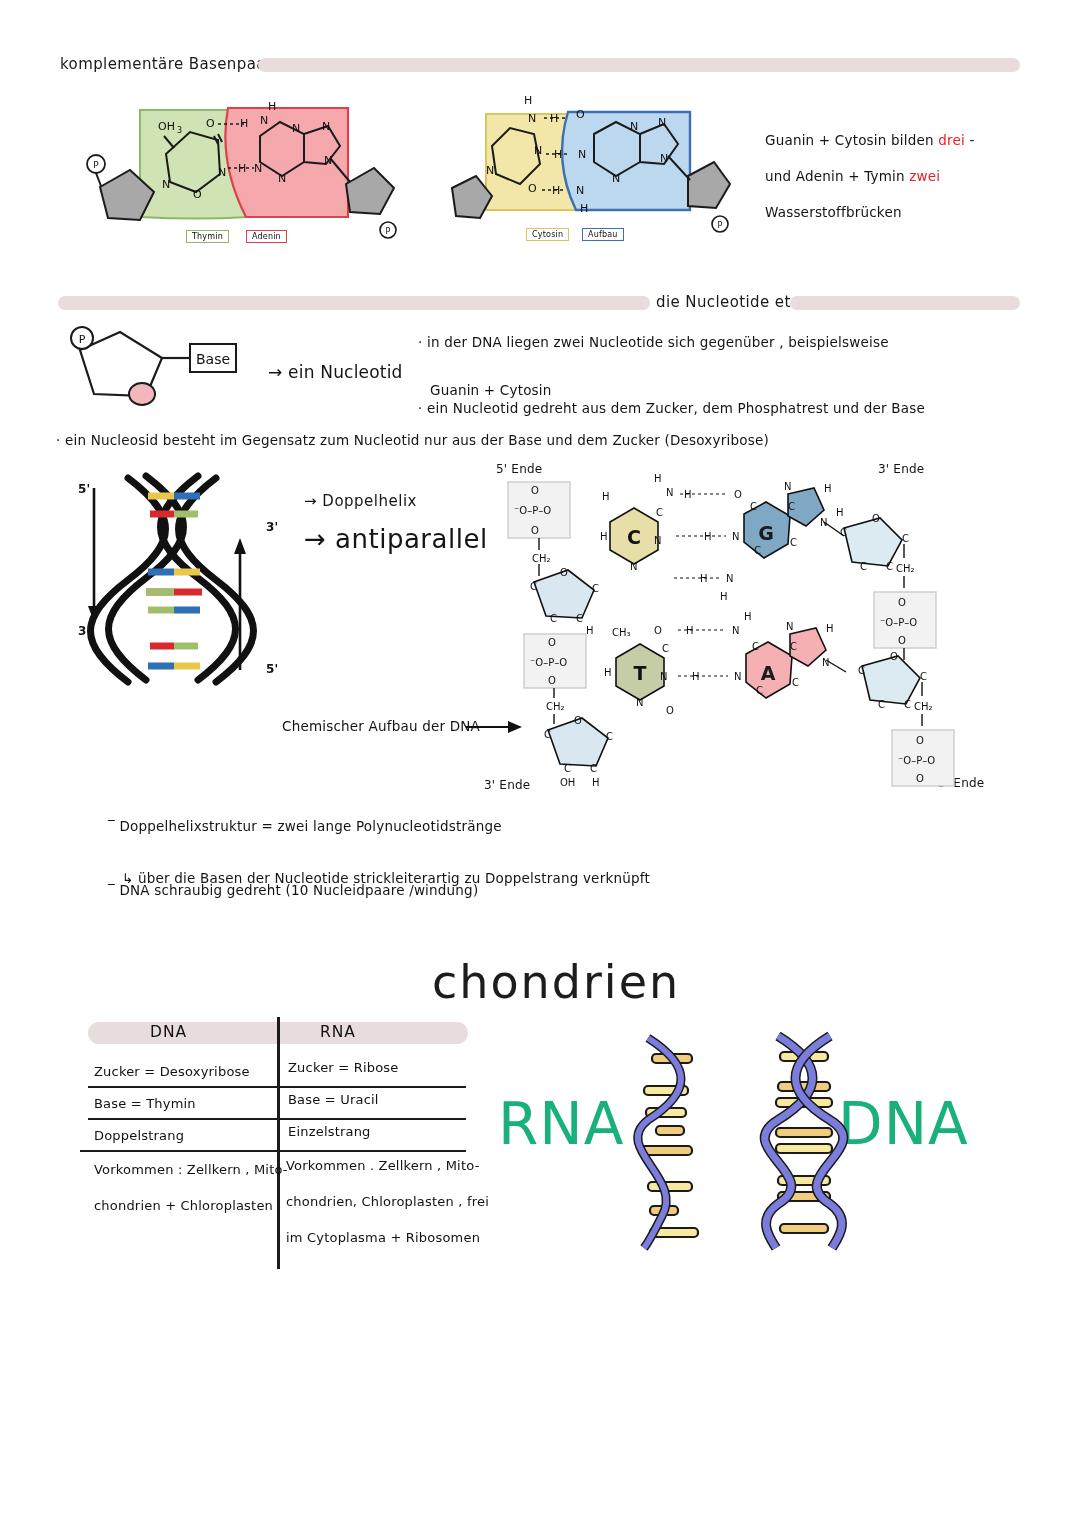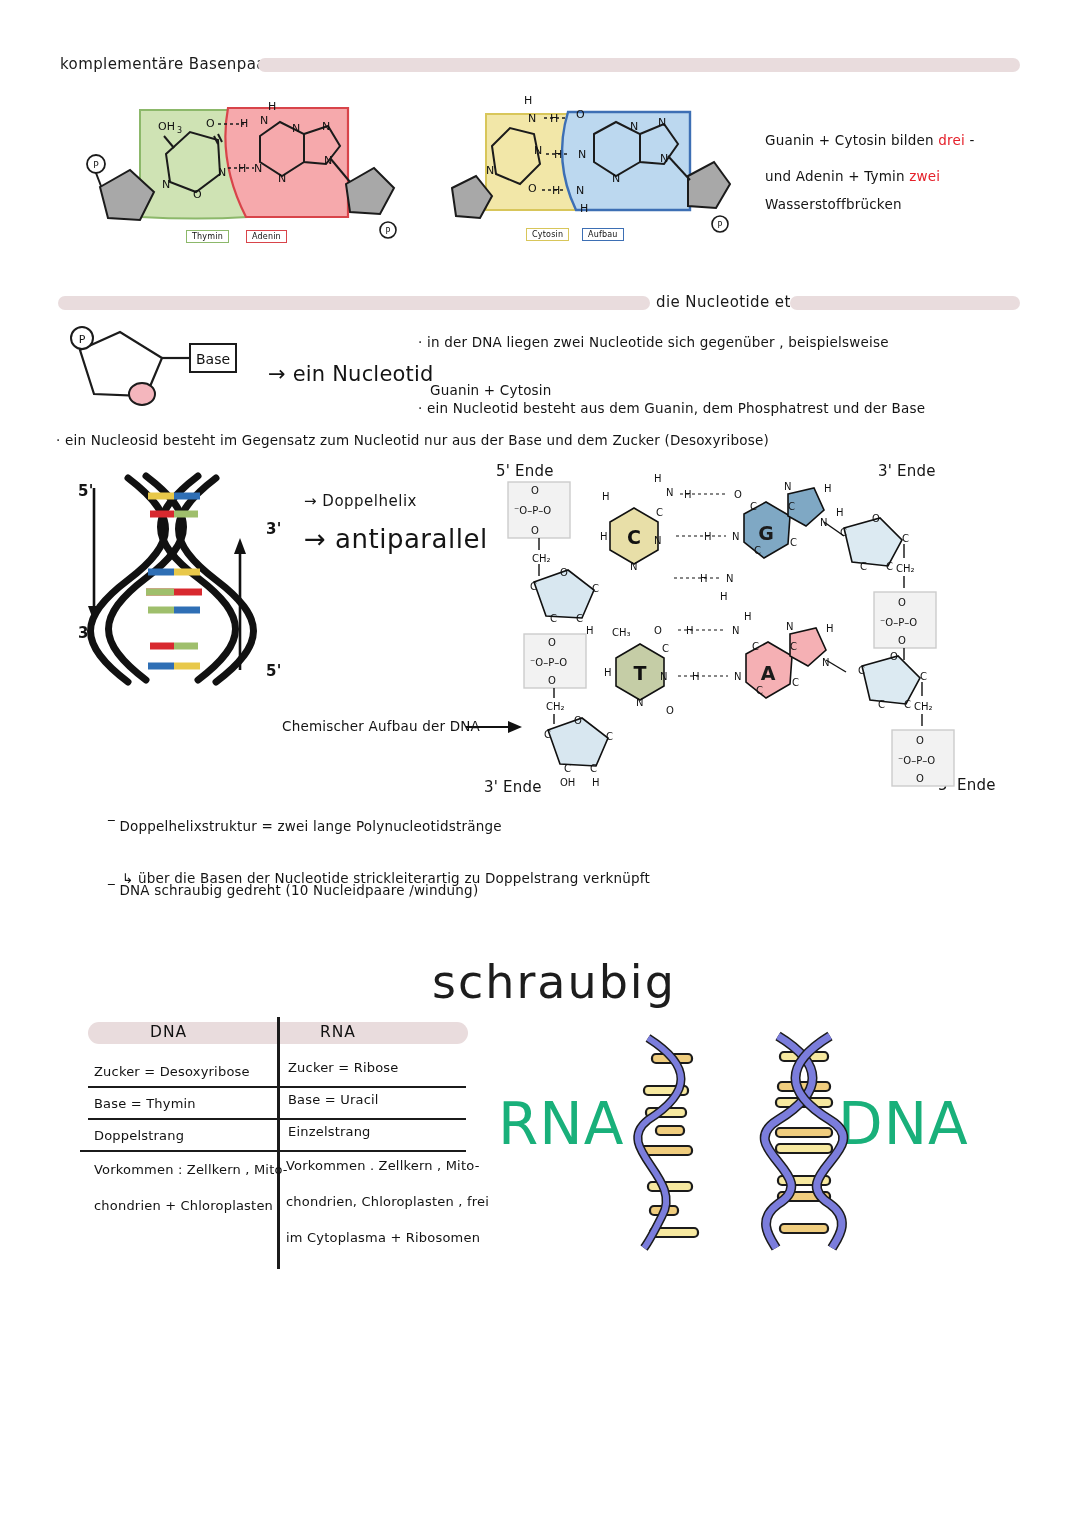--- a/index.html
+++ b/index.html
@@ -13,21 +13,21 @@
   }
   .abs{position:absolute;}
   
   .sec-bar{height:14px;border-radius:7px;background:#e9dcdd;}
   .sec-title{
     font-size:15px;letter-spacing:.4px;color:#1a1a1a;white-space:nowrap;
     font-family:"DejaVu Sans", sans-serif;
   }
   
   .note{font-size:13.5px;color:#141414;white-space:nowrap;letter-spacing:.2px;}
-  .note-sm{font-size:15px;color:#141414;white-space:nowrap;letter-spacing:.2px;}
+  .note-sm{font-size:12px;color:#141414;white-space:nowrap;letter-spacing:.2px;}
   .red{color:#e5202a;}
   .tag{
     font-size:8px;border:1.4px solid #888;background:#fff;
     padding:1px 5px;display:inline-block;letter-spacing:.2px;color:#111;
   }
   .tag-thymin{border-color:#8cb86a;}
   .tag-adenin{border-color:#d8444a;}
   .tag-cytosin{border-color:#d8c65a;}
   .tag-guanin{border-color:#3d6fb4;}
   
@@ -150,21 +150,21 @@
   </div>
   <div class="abs" style="left:124px;top:130px;">
     <span class="tag tag-guanin">Aufbau</span>
   </div>
 </div>
 
 <div class="abs" style="left:765px;top:132px;">
   <div class="note" style="margin-bottom:20px;">
     <span>Guanin + Cytosin  bilden </span><span class="red">drei</span><span> -</span>
   </div>
-  <div class="note" style="margin-bottom:12px;">
+  <div class="note" style="margin-bottom:20px;">
     <span>und  Adenin + Tymin  </span><span class="red">zwei</span>
   </div>
   <div class="note">Wasserstoffbrücken</div>
 </div>
 
 <div class="abs sec-bar" style="left:58px;top:296px;width:592px;"></div>
 <div class="abs" style="left:656px;top:292px;">
   <span class="sec-title">die Nucleotide etc.</span>
 </div>
 <div class="abs sec-bar" style="left:790px;top:296px;width:230px;"></div>
@@ -173,25 +173,25 @@
   <svg width="200" height="86" viewBox="0 0 200 86">
     <polygon points="18,26 58,8 100,34 84,72 32,70" fill="none" stroke="#1b1b1b" stroke-width="2.2"></polygon>
     <circle cx="20" cy="14" r="11" fill="#fff" stroke="#1b1b1b" stroke-width="2"></circle>
     <text x="20" y="18.5" font-size="11" text-anchor="middle" fill="#111" font-family="DejaVu Sans">P</text>
     <line x1="100" y1="34" x2="128" y2="34" stroke="#1b1b1b" stroke-width="2.2"></line>
     <rect x="128" y="20" width="46" height="28" fill="#fff" stroke="#1b1b1b" stroke-width="2"></rect>
     <text x="151" y="40" font-size="14" text-anchor="middle" fill="#111" font-family="DejaVu Sans">Base</text>
     <ellipse cx="80" cy="70" rx="13" ry="11" fill="#f4b6bd" stroke="#1b1b1b" stroke-width="2"></ellipse>
   </svg>
 </div>
-<div class="abs note" style="left:268px;top:362px;font-size:21px;">→ ein Nucleotid</div>
+<div class="abs note" style="left:268px;top:362px;font-size:17px;">→ ein Nucleotid</div>
 
 <div class="abs note" style="left:418px;top:334px;">· in der DNA liegen zwei Nucleotide sich  gegenüber , beispielsweise</div>
 <div class="abs note" style="left:430px;top:382px;">Guanin + Cytosin</div>
-<div class="abs note" style="left:418px;top:400px;">· ein Nucleotid besteht aus dem Guanin, dem Phosphatrest  und  der Base</div>
+<div class="abs note" style="left:418px;top:400px;">· ein Nucleotid gedreht aus dem Zucker, dem Phosphatrest  und  der Base</div>
 <div class="abs note" style="left:56px;top:432px;">· ein Nucleosid  besteht im  Gegensatz zum  Nucleotid nur  aus der Base  und  dem Zucker (Desoxyribose)</div>
 
 <div class="abs" style="left:70px;top:470px;">
   <svg width="200" height="230" viewBox="0 0 200 230">
 
     <path d="M58 8 C108 46 108 72 58 110 C8 148 8 174 58 212" fill="none" stroke="#111" stroke-width="7" stroke-linecap="round"></path>
     <path d="M146 8 C96 46 96 72 146 110 C196 148 196 174 146 212" fill="none" stroke="#111" stroke-width="7" stroke-linecap="round"></path>
     <path d="M76 6 C126 44 126 70 76 108 C26 146 26 172 76 210" fill="none" stroke="#111" stroke-width="7" stroke-linecap="round"></path>
     <path d="M128 6 C78 44 78 70 128 108 C178 146 178 172 128 210" fill="none" stroke="#111" stroke-width="7" stroke-linecap="round"></path>
 
@@ -372,21 +372,21 @@
     <line x1="0" y1="9" x2="44" y2="9" stroke="#111" stroke-width="2"></line>
     <polygon points="56,9 42,3 42,15" fill="#111"></polygon>
   </svg>
 </div>
 
 <div class="abs note" style="left:108px;top:818px;">‾ Doppelhelixstruktur = zwei lange   Polynucleotidstränge</div>
 <div class="abs note" style="left:122px;top:850px;margin-top:20px;">↳ über die Basen der Nucleotide  strickleiterartig  zu  Doppelstrang verknüpft</div>
 <div class="abs note" style="left:108px;top:882px;">‾ DNA schraubig gedreht  (10 Nucleidpaare /windung)</div>
 
 <div class="abs" style="left:432px;top:955px;">
-  <span class="vergleich">schraubig</span>
+  <span class="vergleich">chondrien</span>
 </div>
 
 <div class="abs" style="left:88px;top:1022px;width:380px;height:250px;">
 
   <div class="tbl-head-bar" style="left:0;top:0;width:380px;"></div>
   <div class="abs tbl-head-txt" style="left:62px;top:1px;">DNA</div>
   <div class="abs tbl-head-txt" style="left:232px;top:1px;">RNA</div>
 
   <div class="tbl-vline" style="left:189px;top:-5px;height:252px;"></div>
 

